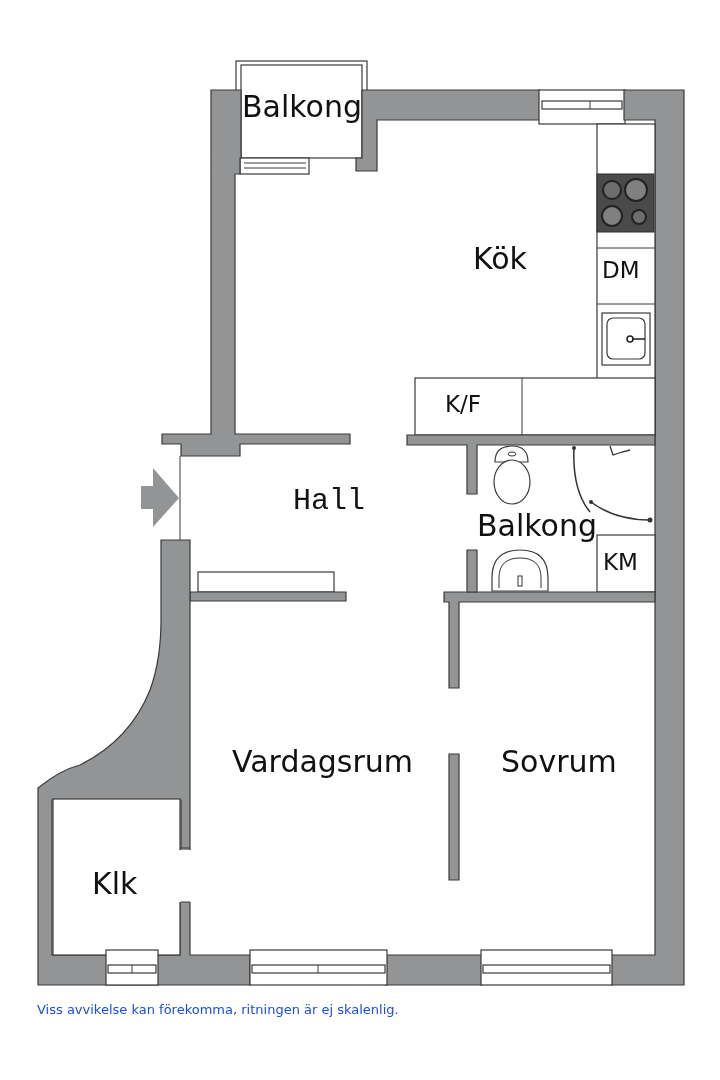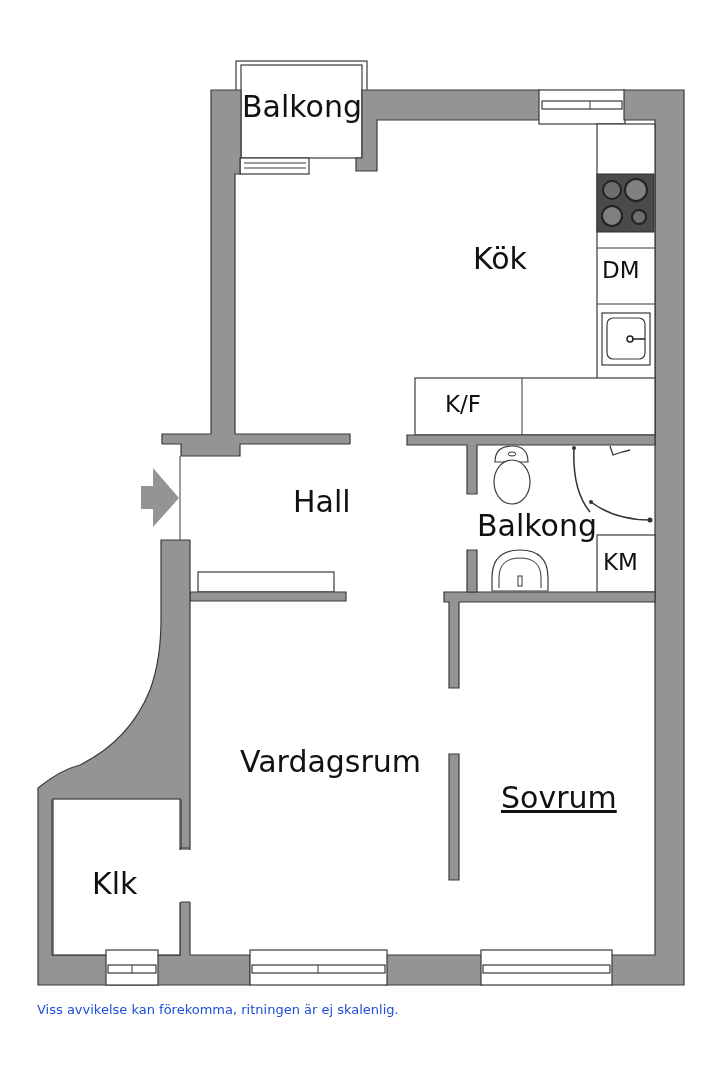--- a/index.html
+++ b/index.html
@@ -121,23 +121,23 @@
   <g>
     <rect class="line" x="481" y="950" width="131" height="35"></rect>
     <rect class="line" x="483" y="965" width="127" height="8"></rect>
   </g>
 
   <path class="wall" d="M449 754 L459 754 L459 880 L449 880 Z"></path>
 </svg>
 
 <div class="room-label lbl-lg" style="left:242px;top:89px;">Balkong</div>
 <div class="room-label lbl-lg" style="left:473px;top:241px;">Kök</div>
-<div class="room-label lbl-lg" style="left:293px;top:484px;">Hall</div>
+<div class="room-label lbl-lg" style="left:293px;top:484px;font-family:Liberation Mono, monospace;">Hall</div>
 <div class="room-label lbl-lg" style="left:477px;top:508px;">Balkong</div>
-<div class="room-label lbl-lg" style="left:240px;top:744px;">Vardagsrum</div>
-<div class="room-label lbl-lg" style="left:501px;top:780px;text-decoration:underline;">Sovrum</div>
+<div class="room-label lbl-lg" style="left:232px;top:744px;">Vardagsrum</div>
+<div class="room-label lbl-lg" style="left:501px;top:744px;">Sovrum</div>
 <div class="room-label lbl-lg" style="left:92px;top:866px;">Klk</div>
 
 <div class="room-label lbl-md" style="left:602px;top:257px;">DM</div>
 <div class="room-label lbl-md" style="left:445px;top:391px;">K/F</div>
 <div class="room-label lbl-md" style="left:603px;top:549px;">KM</div>
 
 <div class="disclaimer">Viss avvikelse kan förekomma, ritningen är ej skalenlig.</div>
 
 </body></html>

